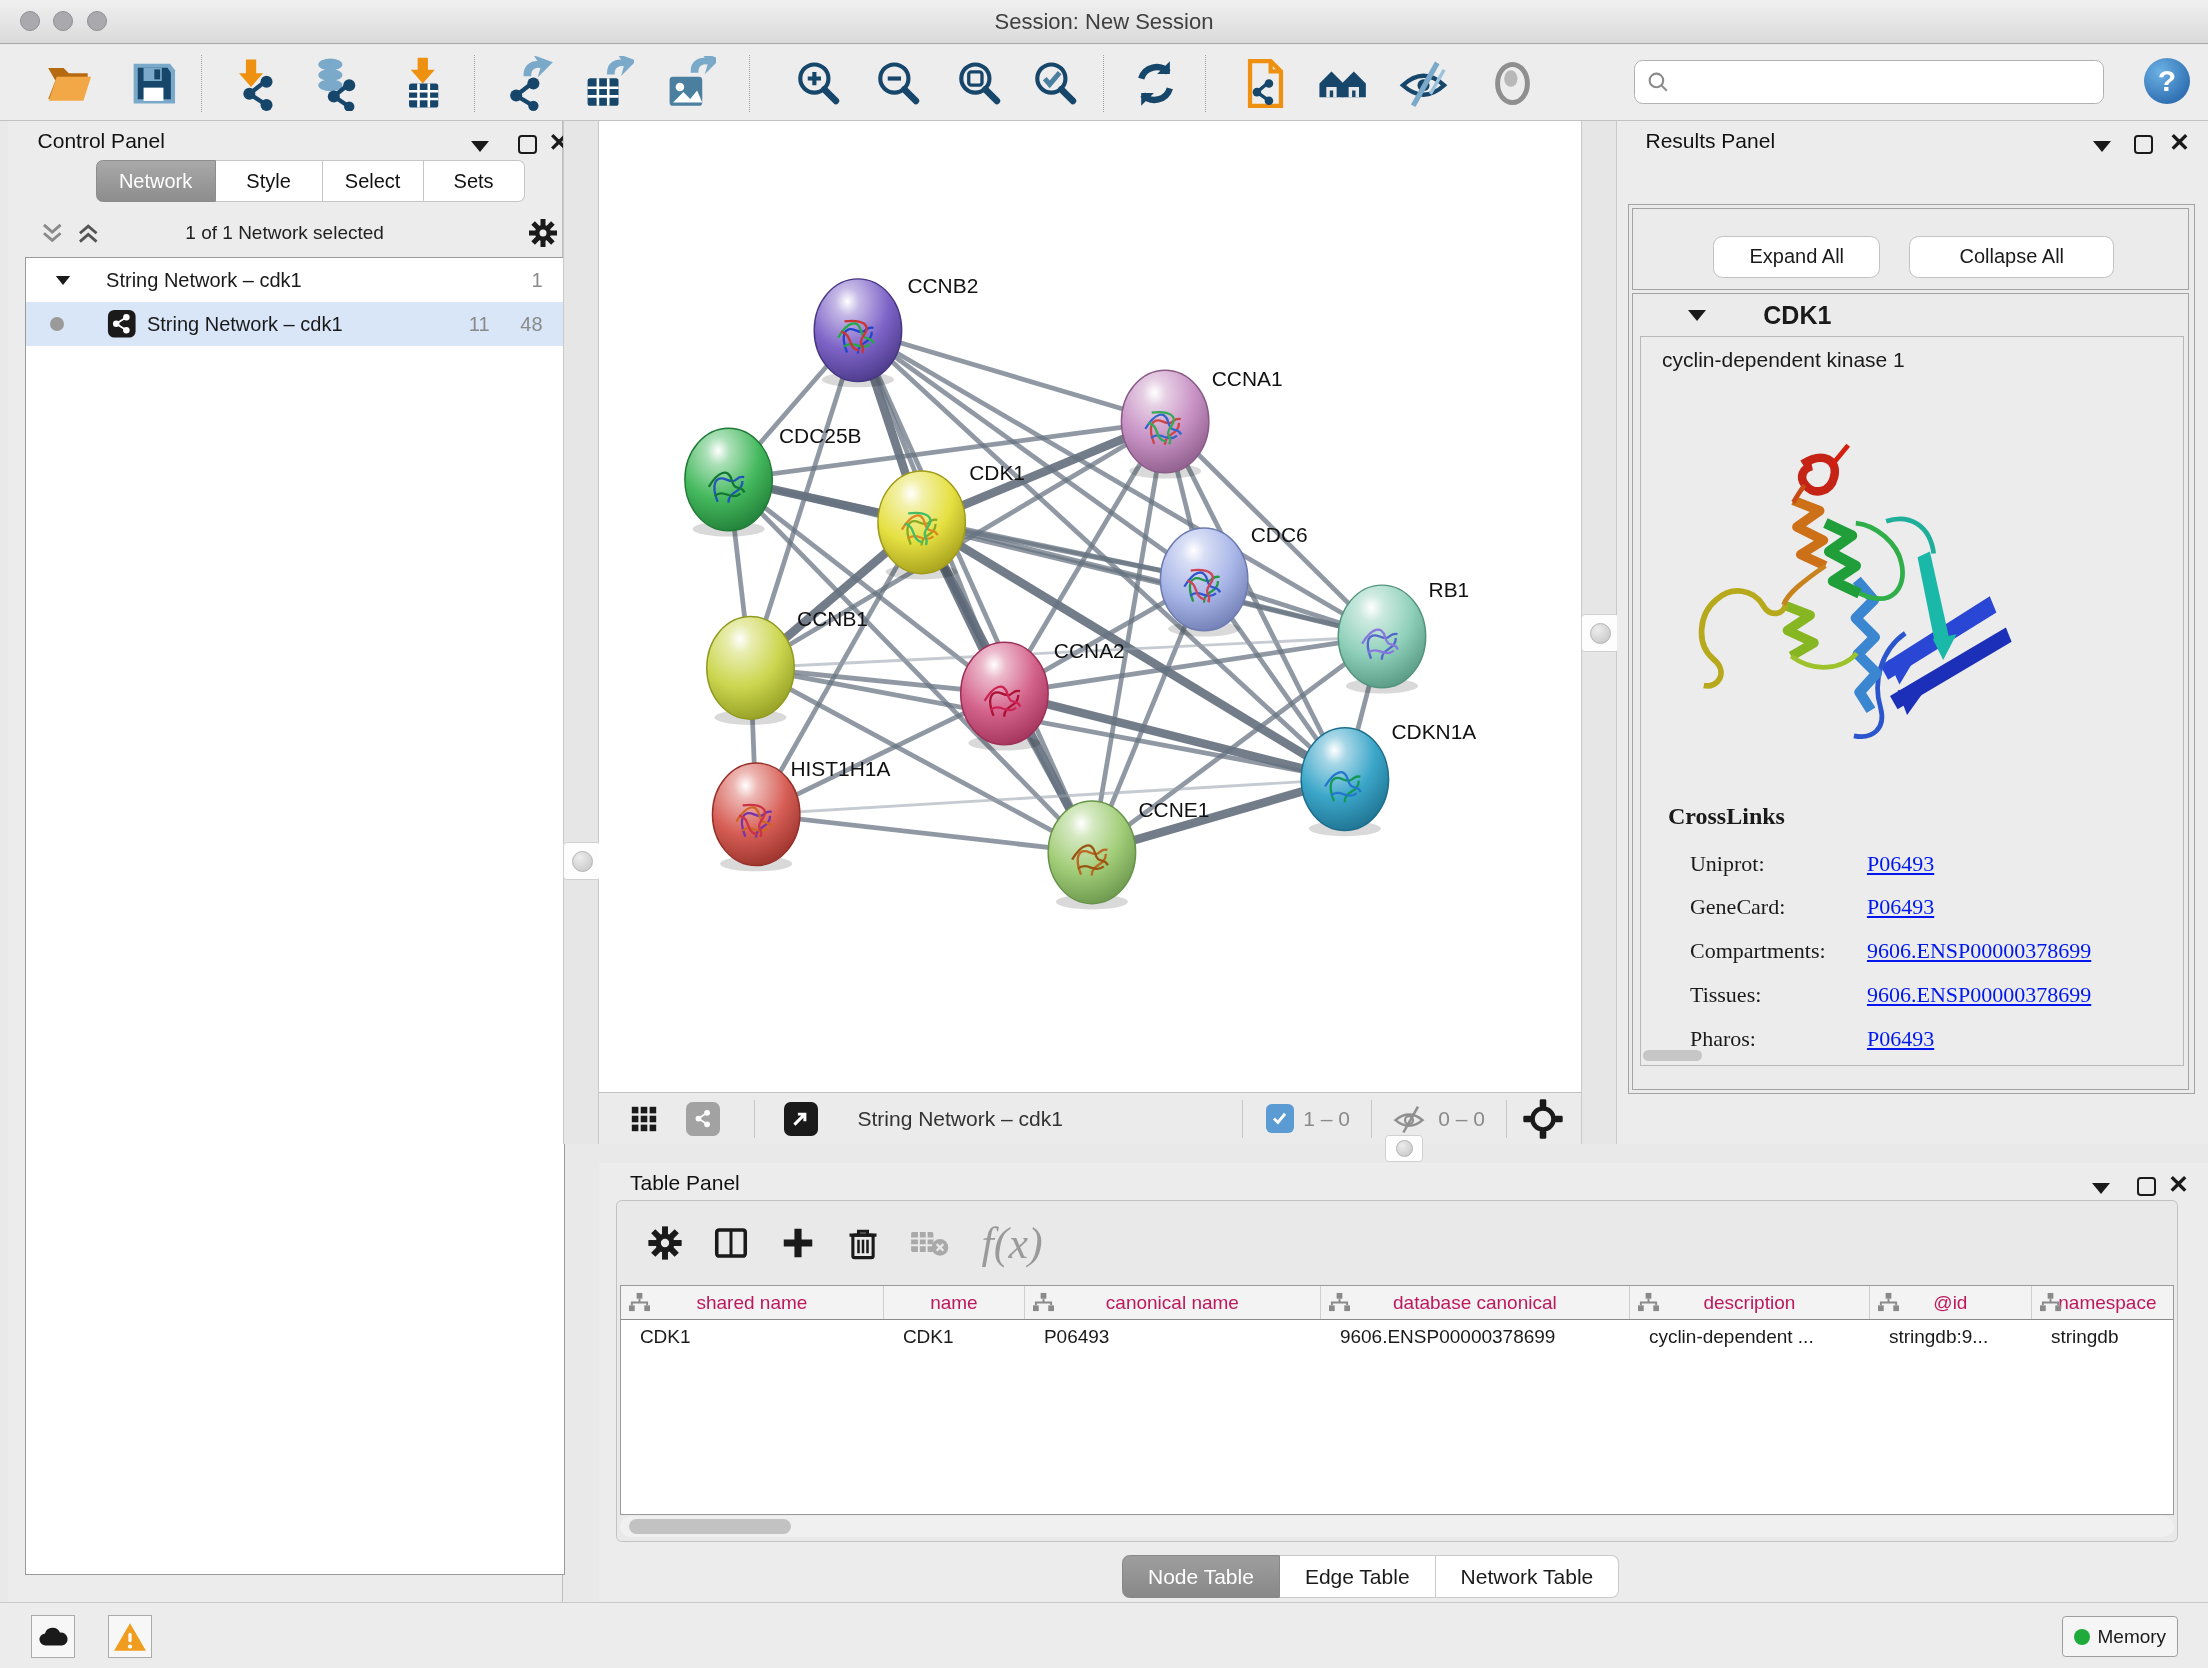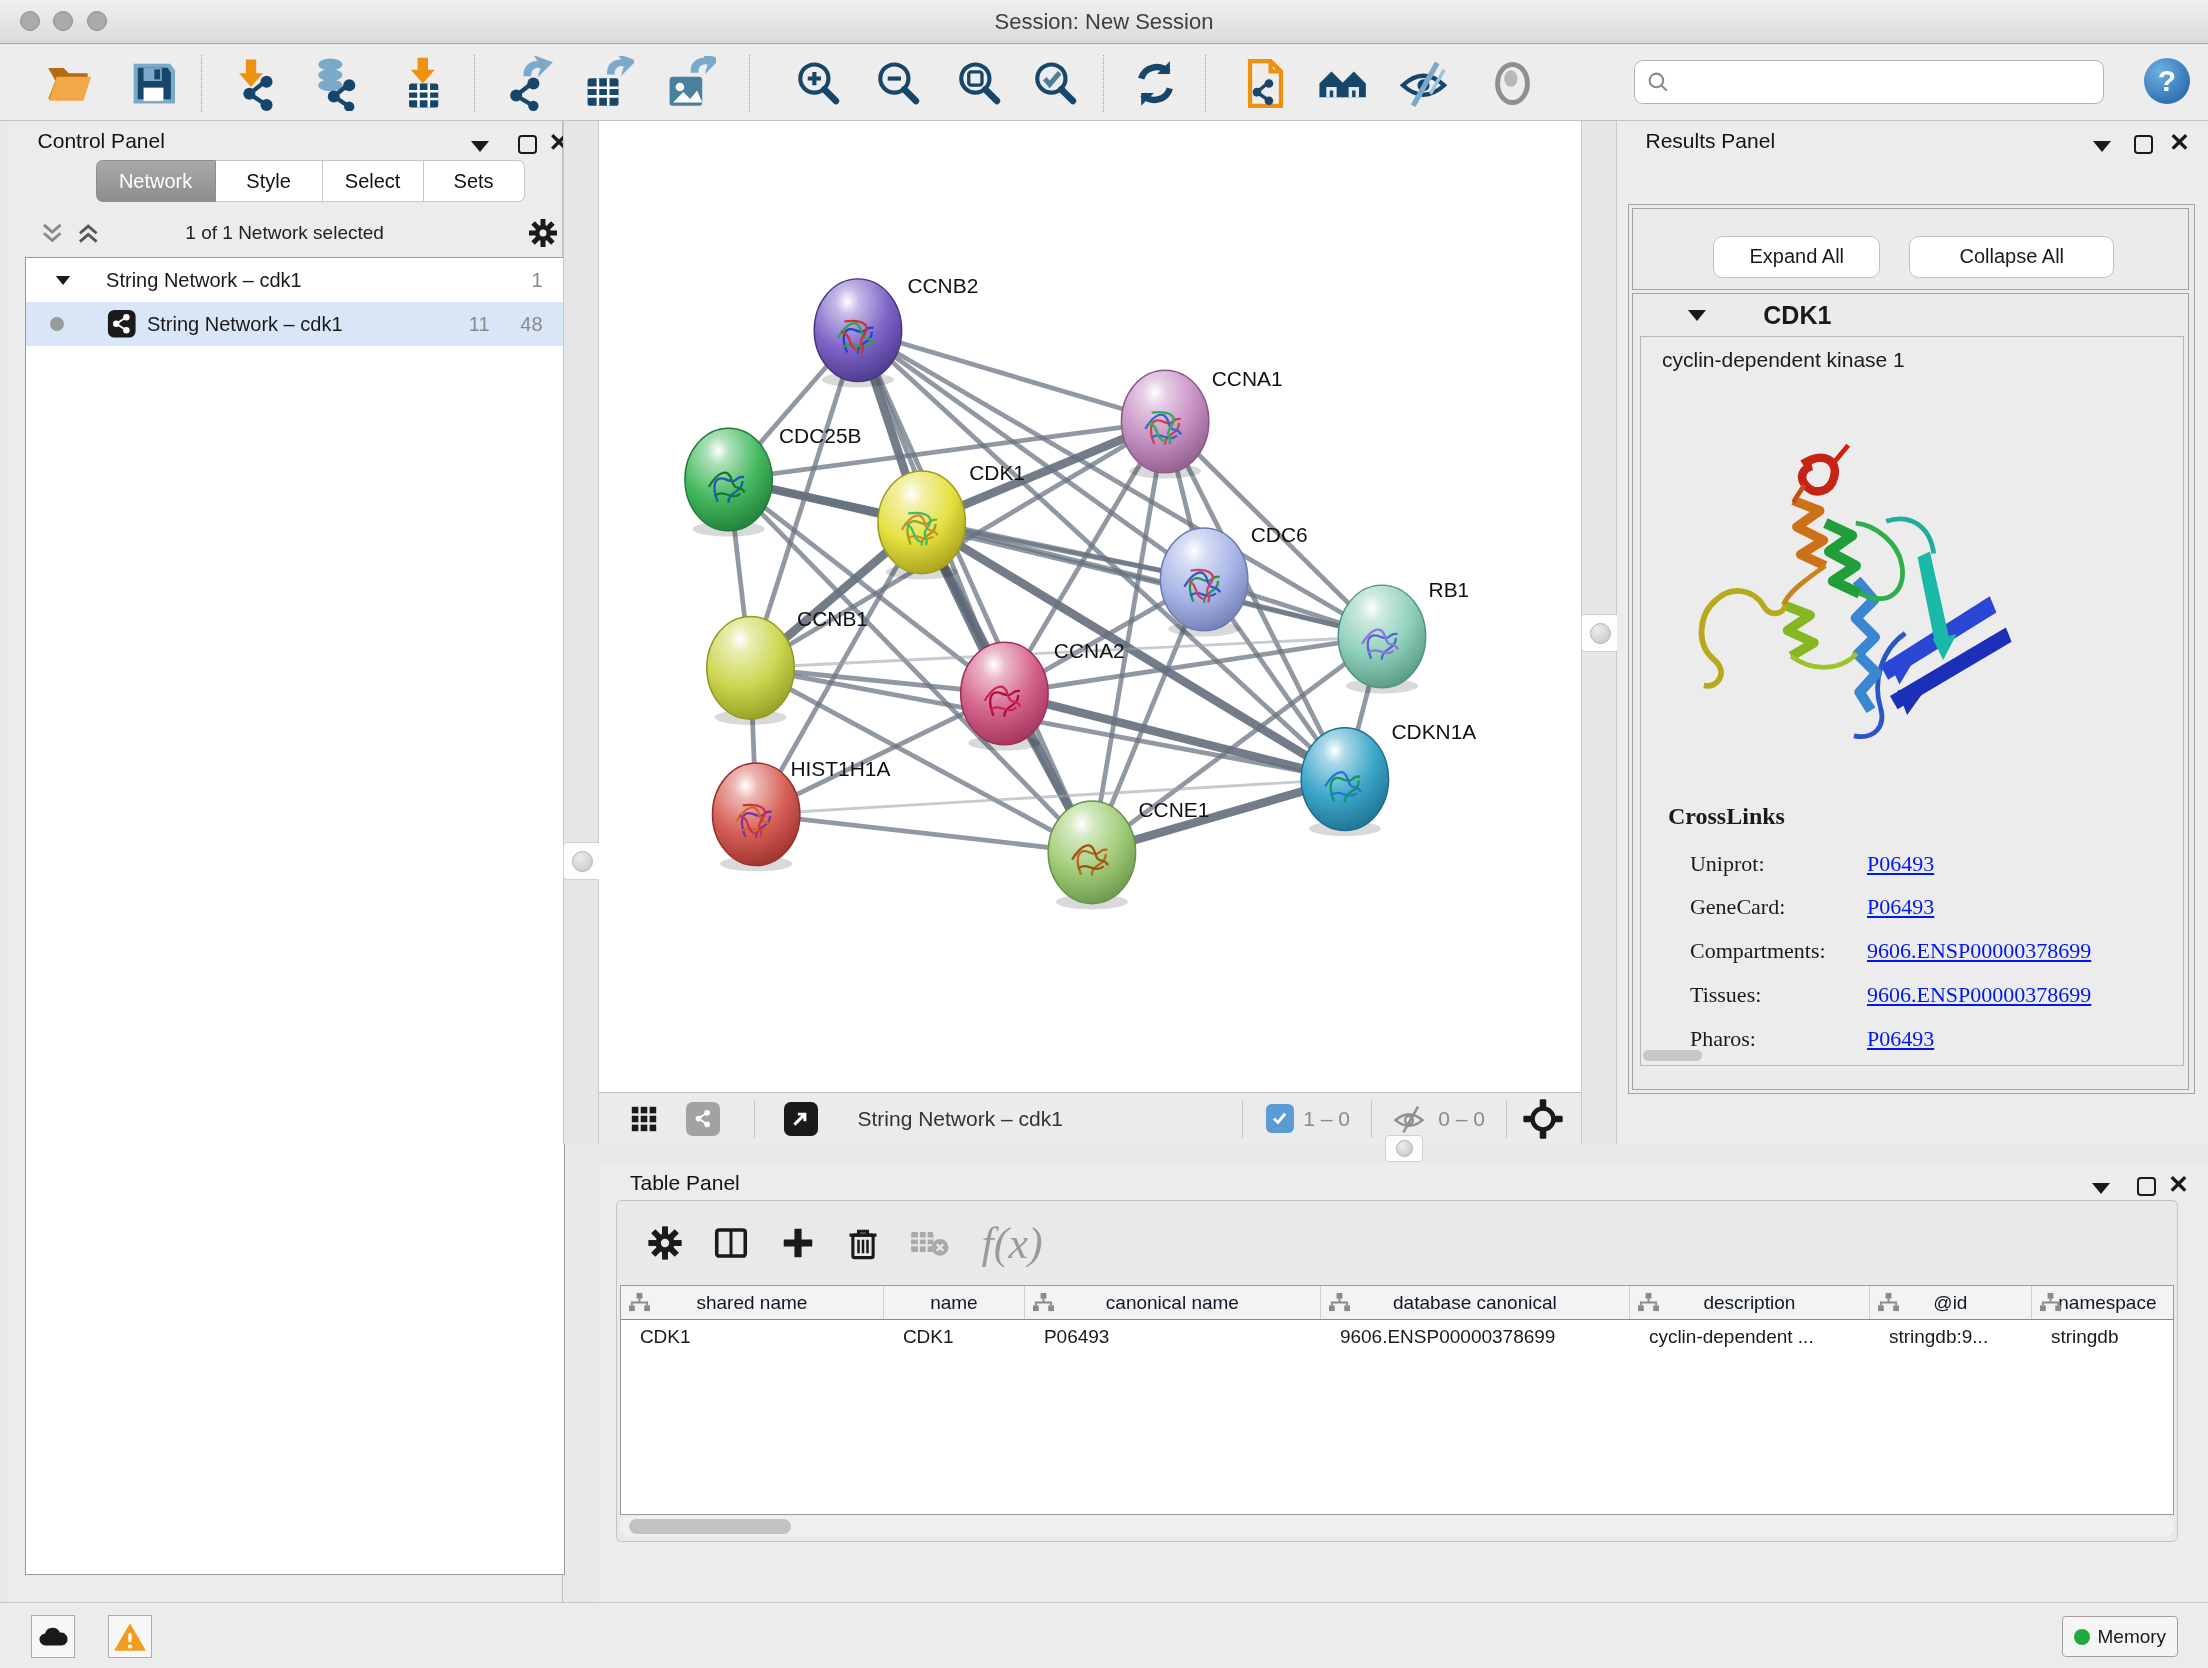--- a/index.html
+++ b/index.html
@@ -86,21 +86,21 @@
   #table-panel { position:absolute; left:599px; top:1163px; width:1609px; height:438px; background:#ececec; }
   #tp-box { position:absolute; left:17px; top:37px; width:1562px; height:342px;
     background:#e9e9e9; border:1px solid #c2c2c2; border-radius:5.7px; }
   #tp-toolbar { position:absolute; left:0; top:0; width:100%; height:84px; display:flex; align-items:center; }
   .tp-icon { margin-left:28.5px; display:flex; align-items:center; }
   #tp-fx { font-family:"Liberation Serif", serif; font-style:italic; font-size:44px; color:#9a9a9a; margin-left:32px; }
   #tp-table { position:absolute; left:2.9px; top:84px; width:1554px; height:230px; background:#fff;
     border:1px solid #9a9a9a; overflow:hidden; }
   #tp-header { display:flex; height:34px; background:#f3f3f3; border-bottom:1.9px solid #8a8a8a; }
   .th { position:relative; display:flex; align-items:center; justify-content:center;
-    border-right:1px solid #cfcfcf; font-size:19px; color:#0f172a; flex:none; overflow:hidden; }
+    border-right:1px solid #cfcfcf; font-size:19px; color:#be185d; flex:none; overflow:hidden; }
   .th svg { position:absolute; left:7.6px; }
   #tp-row { display:flex; height:34px; }
   .td { flex:none; font-size:19px; padding-left:19px; display:flex; align-items:center; overflow:hidden; white-space:nowrap; }
   #tp-hscroll { position:absolute; left:2.9px; bottom:3.8px; width:1554px; height:21px; background:#f0f0f0; border-radius:10.5px; }
   #tp-hthumb { position:absolute; left:9.5px; top:2.9px; width:162px; height:15px; background:#c2c2c2; border-radius:7.6px; }
   #tp-tabs { position:absolute; left:523px; top:392px; display:flex; }
   .tp-tab { height:43px; padding:0 25px; display:flex; align-items:center; font-size:21px;
     background:#fff; border:1px solid #cacaca; border-left:none; }
   .tp-tab:first-child { border-left:1px solid #cacaca; border-radius:7.6px 0 0 7.6px; }
   .tp-tab:last-child { border-radius:0 7.6px 7.6px 0; }
@@ -833,20 +833,25 @@
           <div class="td" style="width: 240px;">cyclin-dependent ...</div>
           <div class="td" style="width: 162px;">stringdb:9...</div>
           <div class="td" style="width: 152px;">stringdb</div>
         </div>
     </div>
     <div id="tp-hscroll">
       <div id="tp-hthumb"></div>
     </div>
   </div>
 
+  <div id="tp-tabs">
+    <div class="tp-tab sel">Node Table</div>
+    <div class="tp-tab">Edge Table</div>
+    <div class="tp-tab">Network Table</div>
+  </div>
 </div>
 
 <div id="bottom-bar">
   <div class="bb-btn" style="left:31px">
     <svg width="32" height="25" viewBox="0 0 64 44">
       <path d="M18 40a12 12 0 0 1-2-24 16 16 0 0 1 30-2 11 11 0 0 1 4 26z" fill="#1a1a1a"></path>
     </svg>
   </div>
   <div class="bb-btn" style="left:108px">
     <svg width="34" height="30" viewBox="0 0 64 56">

